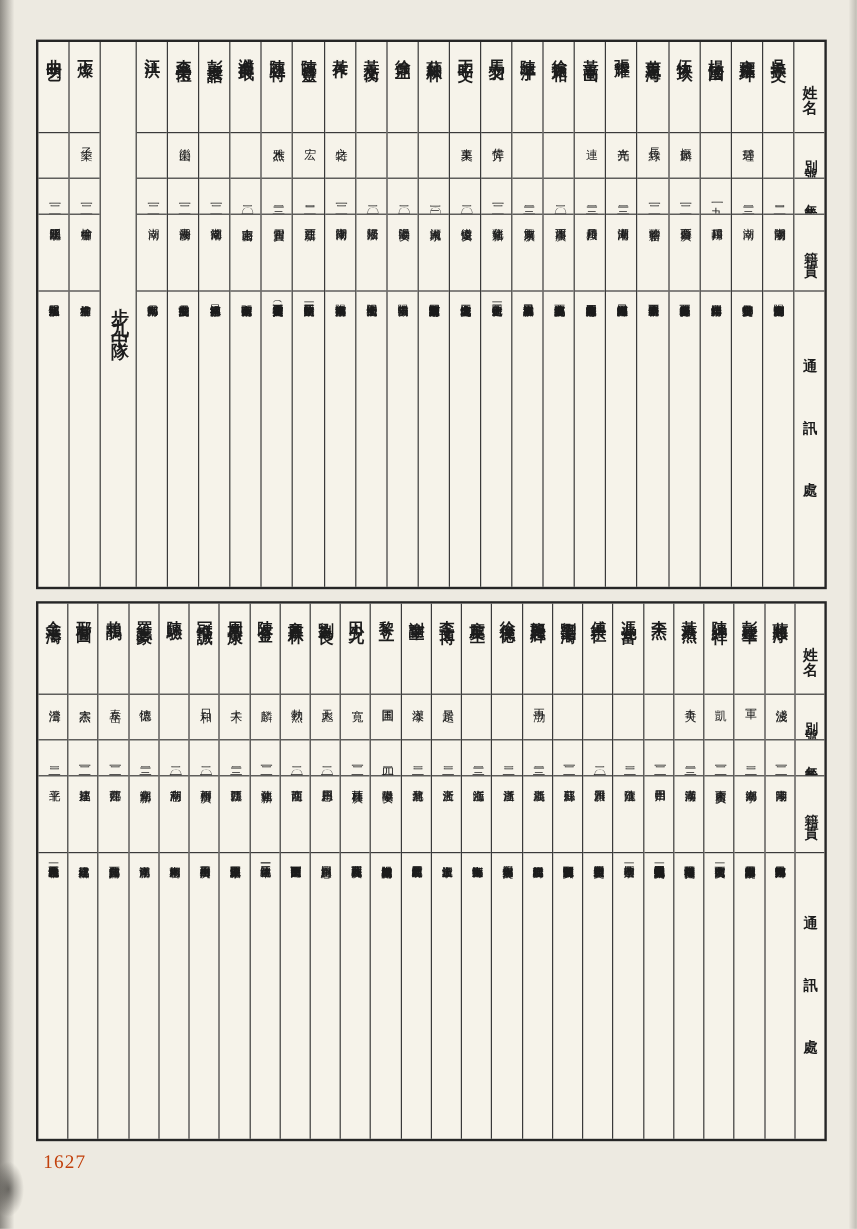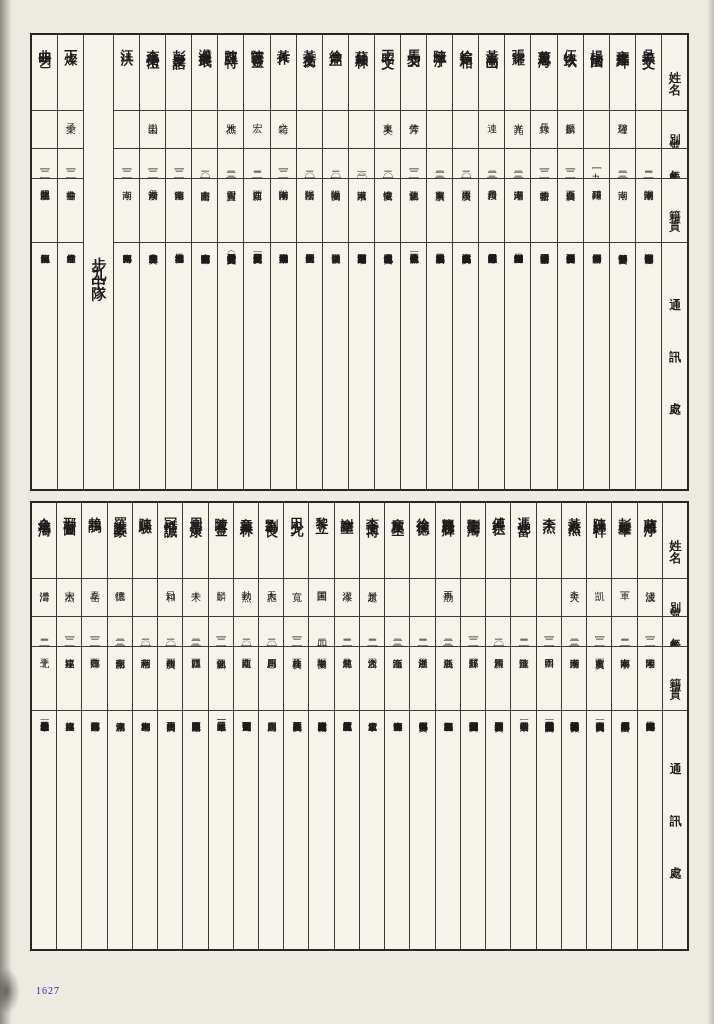--- a/index.html
+++ b/index.html
@@ -67,22 +67,22 @@
   .hdr.c-native { font-size: 11.5px; letter-spacing: 10px; }
   .hdr.hdr-addr { font-size: 12px;   letter-spacing: 52px; }
 
   .c-div {
     flex: 1 1 auto; border-bottom: none;
     font-size: 15px; font-weight: bold; letter-spacing: 9px;
     justify-content: center;
   }
 
   .page-number {
-    position: absolute; left: 36px; bottom: 28px;
-    font-size: 10px; letter-spacing: 1px; color: #4c1d95;
+    position: absolute; left: 36px; bottom: 46px;
+    font-size: 16px; letter-spacing: 1px; color: #c2410c;
   }
 </style>
 </head>
 <body>
 
 <div>
   <div class="scan-edge-left"></div>
   <div class="scan-edge-right"></div>
   <div class="scan-smudge"></div>
 

